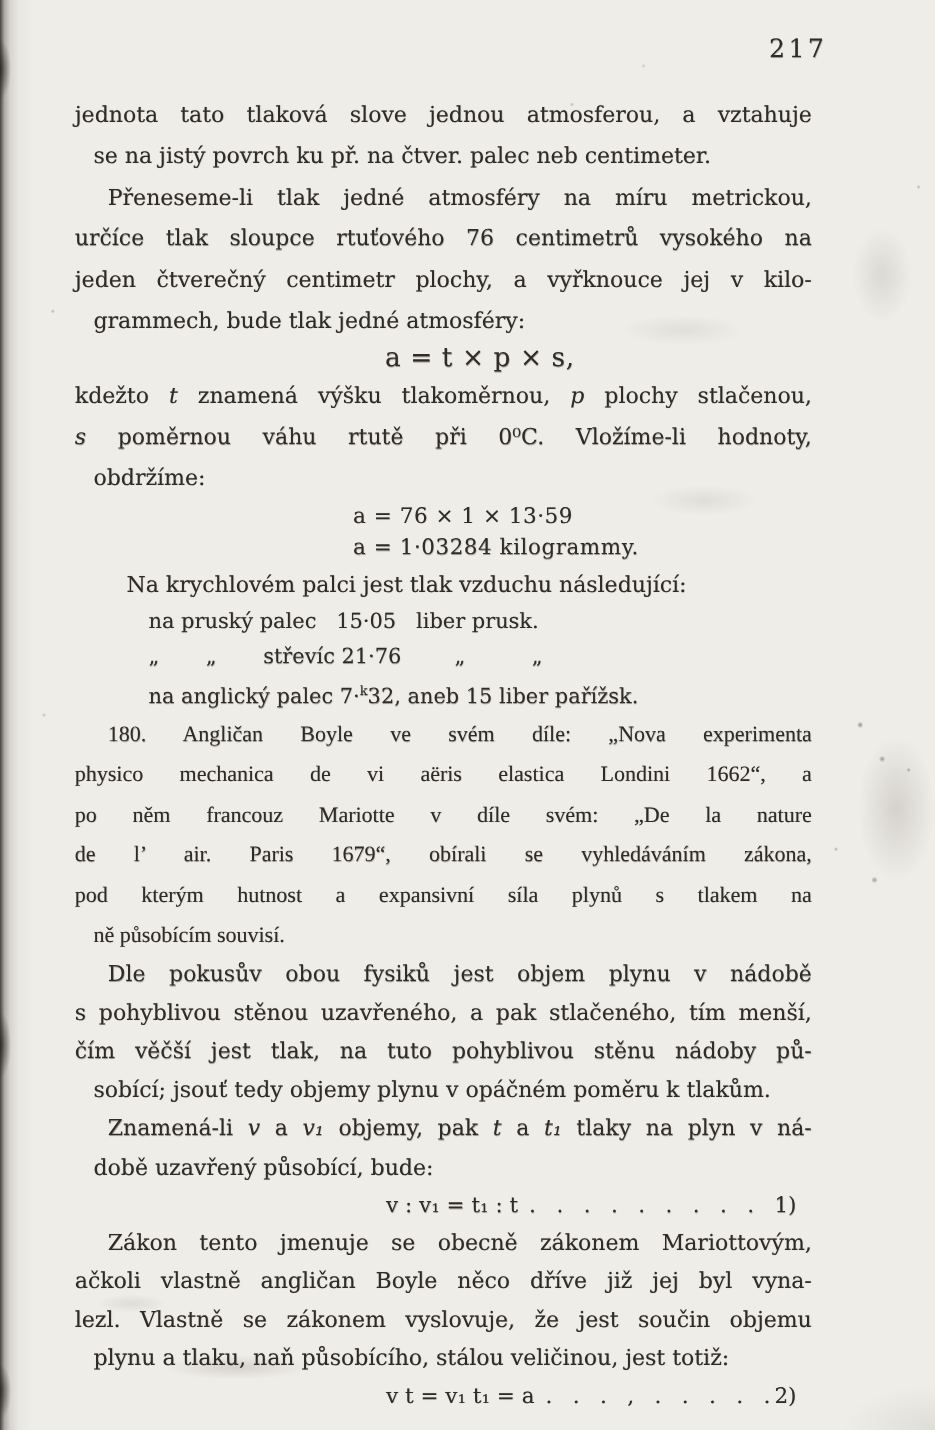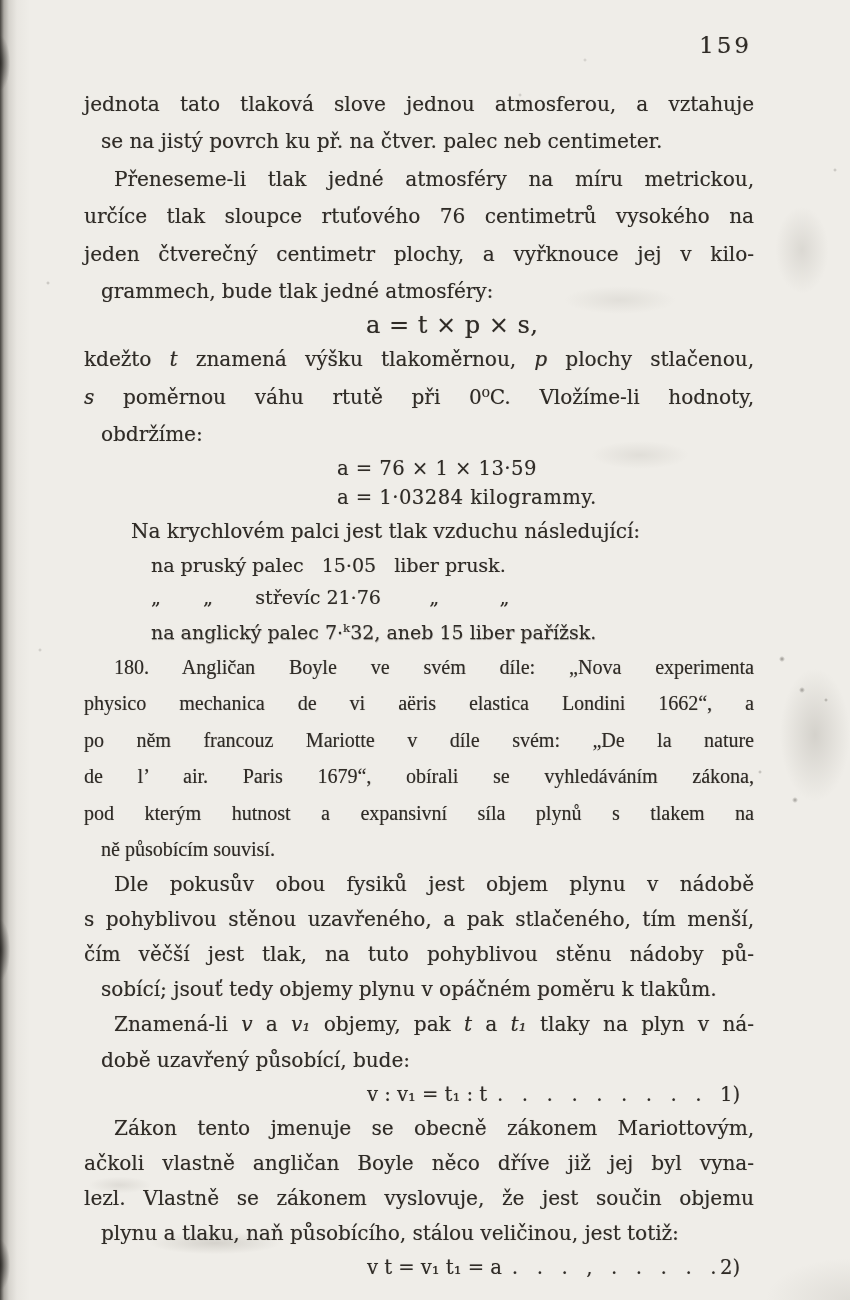--- a/index.html
+++ b/index.html
@@ -35,21 +35,21 @@
       radial-gradient(circle 2px at 826px 700px, rgba(60,56,50,0.40), rgba(60,56,50,0) 100%),
       radial-gradient(circle 3px at 795px 800px, rgba(60,56,50,0.45), rgba(60,56,50,0) 100%),
       radial-gradient(circle 2px at 760px 772px, rgba(60,56,50,0.35), rgba(60,56,50,0) 100%),
       radial-gradient(circle 2px at 835px 170px, rgba(60,56,50,0.30), rgba(60,56,50,0) 100%),
       radial-gradient(circle 2px at 48px 283px,  rgba(60,56,50,0.30), rgba(60,56,50,0) 100%),
       radial-gradient(circle 2px at 40px 650px,  rgba(60,56,50,0.25), rgba(60,56,50,0) 100%),
       radial-gradient(circle 2px at 520px 95px,  rgba(60,56,50,0.28), rgba(60,56,50,0) 100%),
       radial-gradient(circle 2px at 585px 60px,  rgba(60,56,50,0.22), rgba(60,56,50,0) 100%);
   }
   .pagenum { position:absolute; top:32px; right:98px; font-size:23px; letter-spacing:3px; }
-  .text { position:absolute; left:84px; top:86px; width:670px; font-size:20px; }
+  .text { position:absolute; left:68px; top:86px; width:670px; font-size:20px; }
   .ln  { text-align:justify; text-align-last:justify; }
   .ln.last { text-align-last:left;margin-left:17px; }
   .ln.ind  { text-indent:30px; }
   .p-a .ln { line-height:37.4px; }
   .p5  .ln { line-height:36.4px;font-family:Liberation Serif, serif; }
   .p6  .ln { line-height:35px;   }
   .p7  .ln { line-height:35.2px; }
   .p8  .ln { line-height:35px;   }
   i { font-style:italic; }
   sup { font-size:0.62em; vertical-align:super; }
@@ -63,21 +63,21 @@
 </head>
 <body>
 
 <div class="page">
   <div class="left-edge"></div>
   <div class="edge-knot k1"></div>
   <div class="edge-knot k2"></div>
   <div class="edge-knot k3"></div>
   <div class="specks"></div>
 
-  <div class="pagenum">159</div>
+  <div class="pagenum">217</div>
 
   <div class="text">
 
     <div class="p-a">
       <div class="ln">jednota tato tlaková slove jednou atmosferou, a vztahuje</div>
       <div class="ln last">se na jistý povrch ku př. na čtver. palec neb centimeter.</div>
     </div>
 
     <div class="p-a">
       <div class="ln ind">Přeneseme-li tlak jedné atmosféry na míru metrickou,</div>

